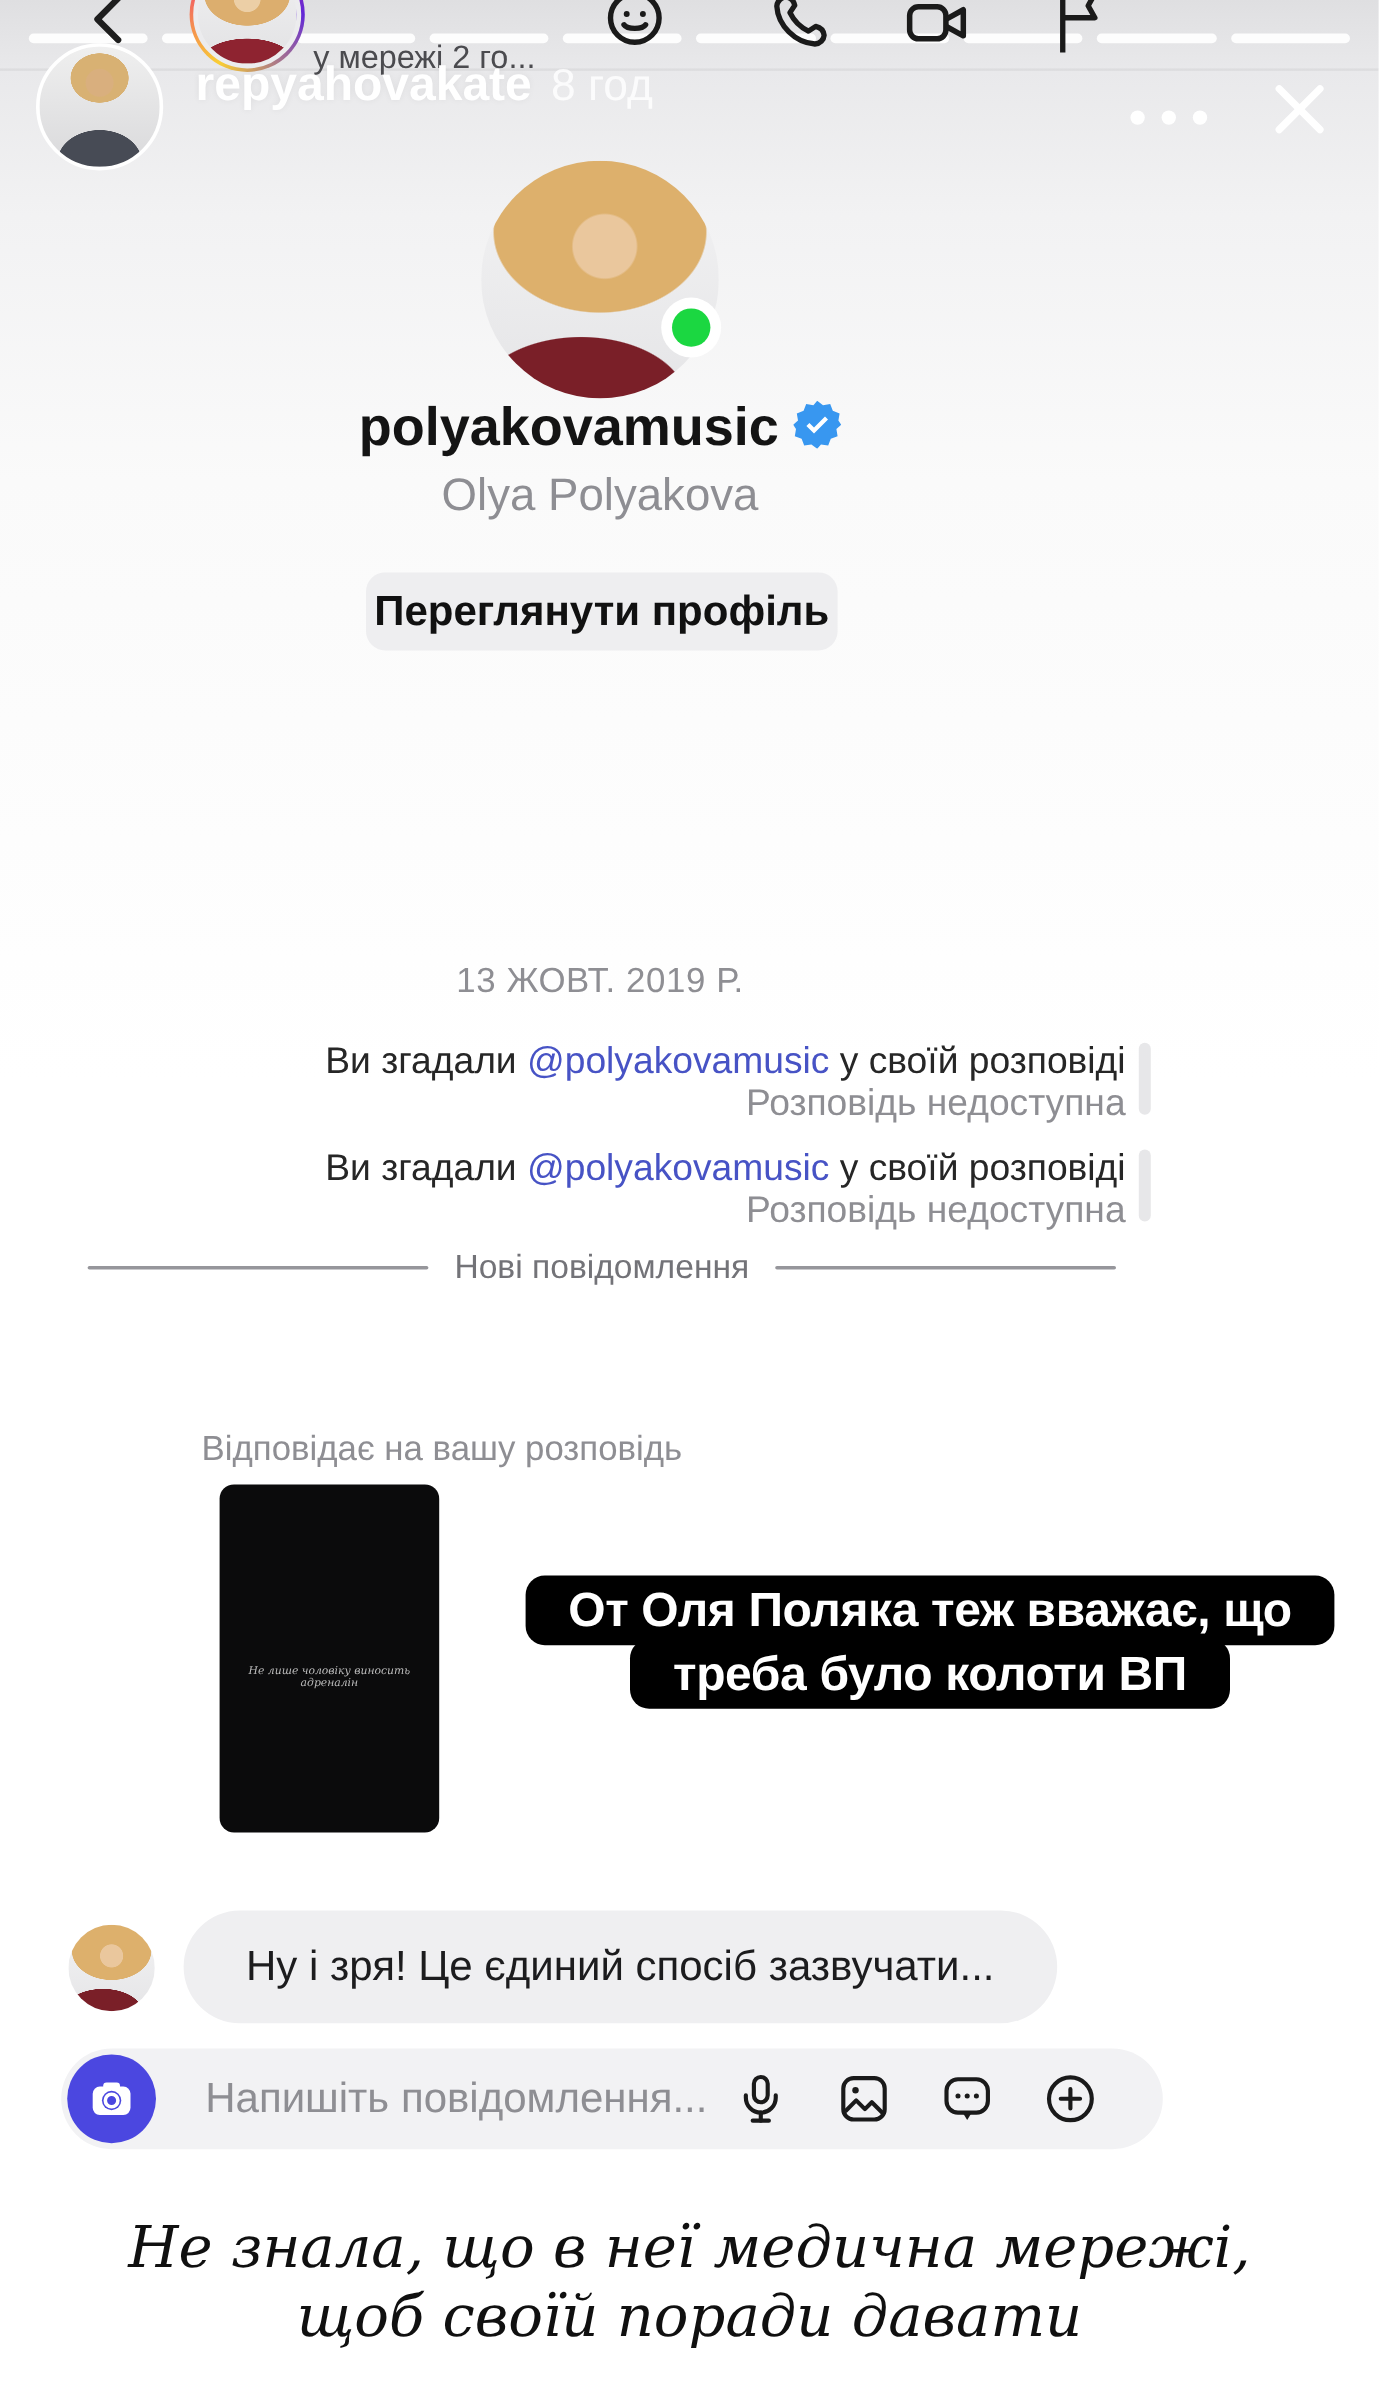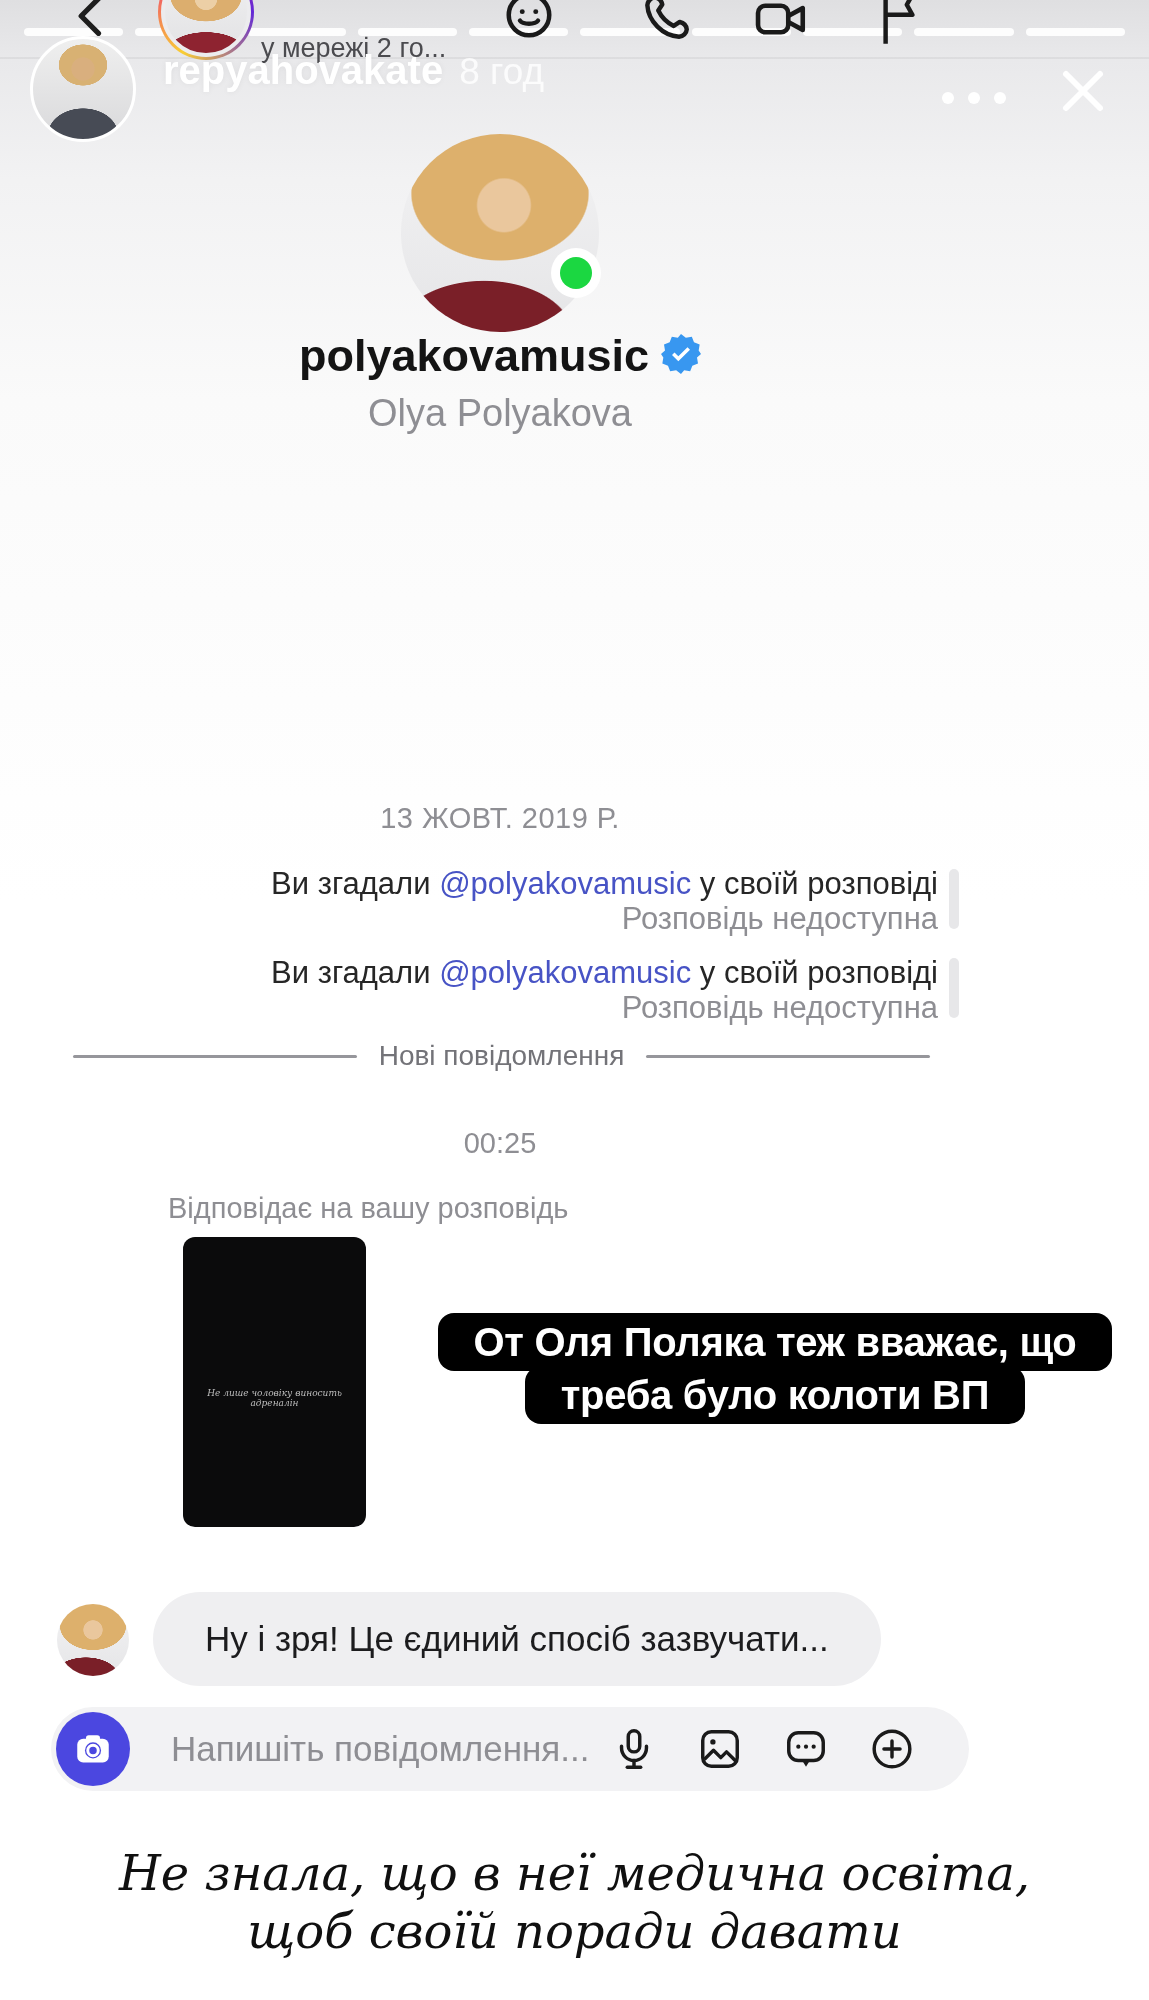--- a/index.html
+++ b/index.html
@@ -168,20 +168,23 @@
       <div class="online-dot" id="online-dot" style="background: rgb(27, 215, 65);"></div>
     </div>
   </div>
   <div class="profile-username-row">
     <span class="profile-username">polyakovamusic</span><span class="verified-badge"><svg width="40" height="40" viewBox="0 0 24 24">
           <path id="badge-path" d="M12 0l2.9 2.2 3.6-.6 1.3 3.4 3.4 1.3-.6 3.6L24 12l-2.4 2.1.6 3.6-3.4 1.3-1.3 3.4-3.6-.6L12 24l-2.9-2.2-3.6.6-1.3-3.4-3.4-1.3.6-3.6L0 12l2.4-2.1-.6-3.6 3.4-1.3L6.5 1.6l3.6.6z" fill="#3897f0"></path>
           <path fill="#fff" d="M10.4 16.4L6.6 12.6l1.5-1.5 2.3 2.3 5.5-5.5 1.5 1.5z"></path>
         </svg></span>
   </div>
   <div class="profile-fullname">Olya Polyakova</div>
+  <div class="view-profile-btn">
+    <span>Переглянути профіль</span>
+  </div>
 
   <div class="date-header">13 ЖОВТ. 2019 Р.</div>
 
   <div class="mention" style="top:866px">
     <div><span>Ви згадали </span><span class="link">@polyakovamusic</span><span> у своїй розповіді</span></div>
     <div class="status">Розповідь недоступна</div>
   </div>
   <div class="mention-bar" style="top:869px"></div>
 
   <div class="mention" style="top:955px">
@@ -189,21 +192,20 @@
     <div class="status">Розповідь недоступна</div>
   </div>
   <div class="mention-bar" style="top:958px"></div>
 
   <div class="new-divider">
     <i class="line"></i>
     <span class="txt">Нові повідомлення</span>
     <i class="line"></i>
   </div>
 
-  <div class="time-header">00:25</div>
   <div class="reply-context">Відповідає на вашу розповідь</div>
 
   <div class="story-thumb">
     <div class="thumb-caption">Не лише чоловіку виносить адреналін</div>
   </div>
 
   <div class="overlay-caption">
     <div class="cap-line">От Оля Поляка теж вважає, що</div>
     <div class="cap-line">треба було колоти ВП</div>
   </div>
@@ -249,17 +251,17 @@
     </div>
     <div class="comp-icon" style="left:818px">
       <svg width="46" height="46" viewBox="0 0 24 24" fill="none" stroke="#1a1a1a" stroke-width="1.8" stroke-linecap="round">
           <circle cx="12" cy="12" r="9.3"></circle>
           <path d="M12 7.8v8.4M7.8 12h8.4"></path>
         </svg>
     </div>
   </div>
 
   <div class="bottom-caption">
-    <div>Не знала, що в неї медична освіта,</div>
+    <div>Не знала, що в неї медична мережі,</div>
     <div>щоб своїй поради давати</div>
   </div>
 
 </div>
 
 </body></html>

